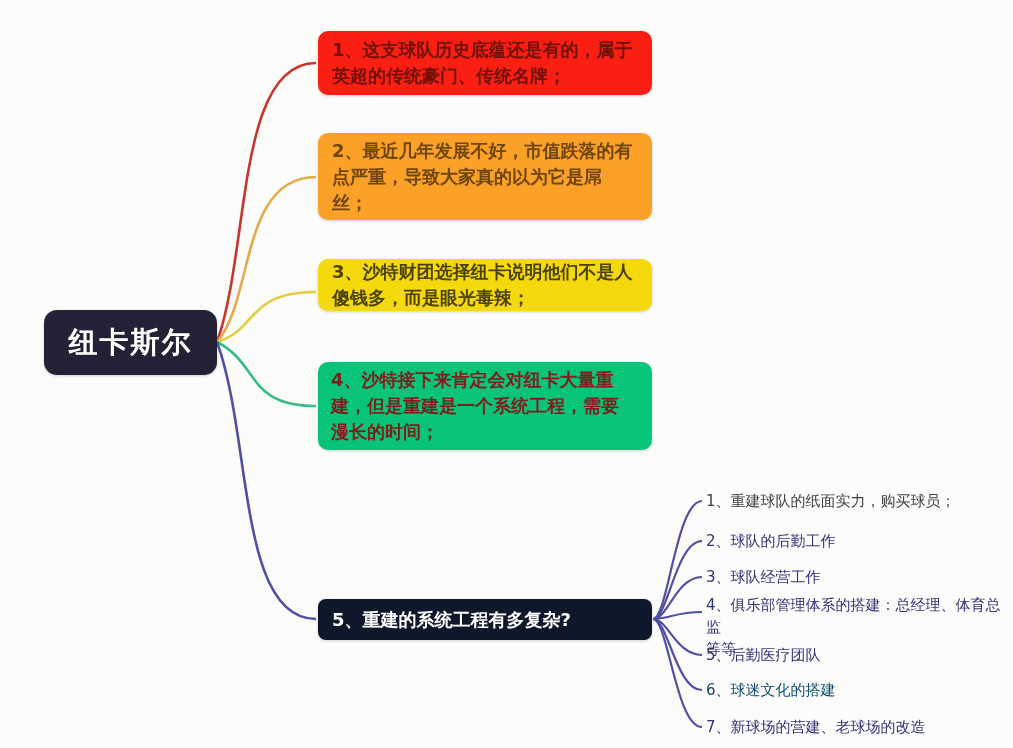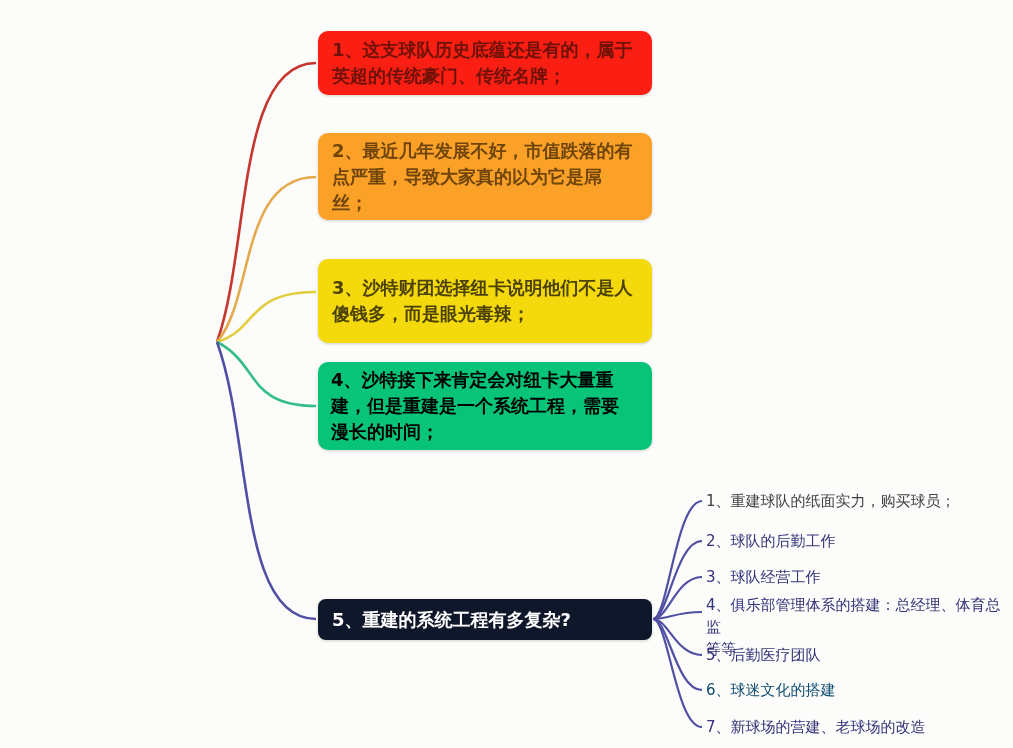--- a/index.html
+++ b/index.html
@@ -42,21 +42,21 @@
     width: 334px;
     padding: 0 14px;
     font-size: 18px;
     font-weight: 700;
     line-height: 26px;
     white-space: pre-line;
     cursor: pointer;
   }
   #branch-1 { top: 31px;  height: 64px; }
   #branch-2 { top: 133px; height: 87px; }
-  #branch-3 { top: 259px; height: 84px; }
+  #branch-3 { top: 259px; height: 52px; }
   #branch-4 { top: 362px; height: 88px; }
   #branch-5 { top: 599px; height: 41px; border-radius: 8px; }
   .subtopic {
     position: absolute;
     left: 706px;
     width: 300px;
     font-size: 15px;
     font-weight: 500;
     line-height: 22px;
     white-space: pre-line;
@@ -85,32 +85,33 @@
 
     <path d="M 653 619 C 668 619, 676 501, 702 501" stroke-width="2.2" fill="none" stroke="#504fa3"></path>
     <path d="M 653 619 C 668 619, 676 541, 702 541" stroke-width="2.2" fill="none" stroke="#504fa3"></path>
     <path d="M 653 619 C 668 619, 676 577, 702 577" stroke-width="2.2" fill="none" stroke="#504fa3"></path>
     <path d="M 653 619 C 668 619, 676 612, 702 612" stroke-width="2.2" fill="none" stroke="#504fa3"></path>
     <path d="M 653 619 C 668 619, 676 655, 702 655" stroke-width="2.2" fill="none" stroke="#504fa3"></path>
     <path d="M 653 619 C 668 619, 676 690, 702 690" stroke-width="2.2" fill="none" stroke="#504fa3"></path>
     <path d="M 653 619 C 668 619, 676 727, 702 727" stroke-width="2.2" fill="none" stroke="#504fa3"></path>
   </svg>
 
+  <div id="root-node" class="node" style="background: rgb(35, 33, 53); color: rgb(255, 255, 255);">纽卡斯尔</div>
 
   <div id="branch-1" class="node branch-box" style="background: rgb(251, 30, 18); color: rgb(110, 18, 9);">1、这支球队历史底蕴还是有的，属于
 英超的传统豪门、传统名牌；</div>
 
   <div id="branch-2" class="node branch-box" style="background: rgb(251, 161, 40); color: rgb(111, 69, 11);">2、最近几年发展不好，市值跌落的有
 点严重，导致大家真的以为它是屌
 丝；</div>
 
   <div id="branch-3" class="node branch-box" style="background: rgb(244, 218, 12); color: rgb(76, 66, 5);">3、沙特财团选择纽卡说明他们不是人
 傻钱多，而是眼光毒辣；</div>
 
-  <div id="branch-4" class="node branch-box" style="background: rgb(7, 196, 120); color: #000000; padding-left: 13px;">4、沙特接下来肯定会对纽卡大量重
+  <div id="branch-4" class="node branch-box" style="background: rgb(7, 196, 120); color: #7f1d1d; padding-left: 13px;">4、沙特接下来肯定会对纽卡大量重
 建，但是重建是一个系统工程，需要
 漫长的时间；</div>
 
   <div id="branch-5" class="node branch-box" style="background: #0f172a; color: rgb(255, 255, 255);">5、重建的系统工程有多复杂?</div>
 
   <div id="subtopic-1" class="subtopic" style="color: #404040;">1、重建球队的纸面实力，购买球员；</div>
 
   <div id="subtopic-2" class="subtopic" style="color: rgb(51, 51, 121);">2、球队的后勤工作</div>
 
   <div id="subtopic-3" class="subtopic" style="color: rgb(51, 51, 121);">3、球队经营工作</div>

